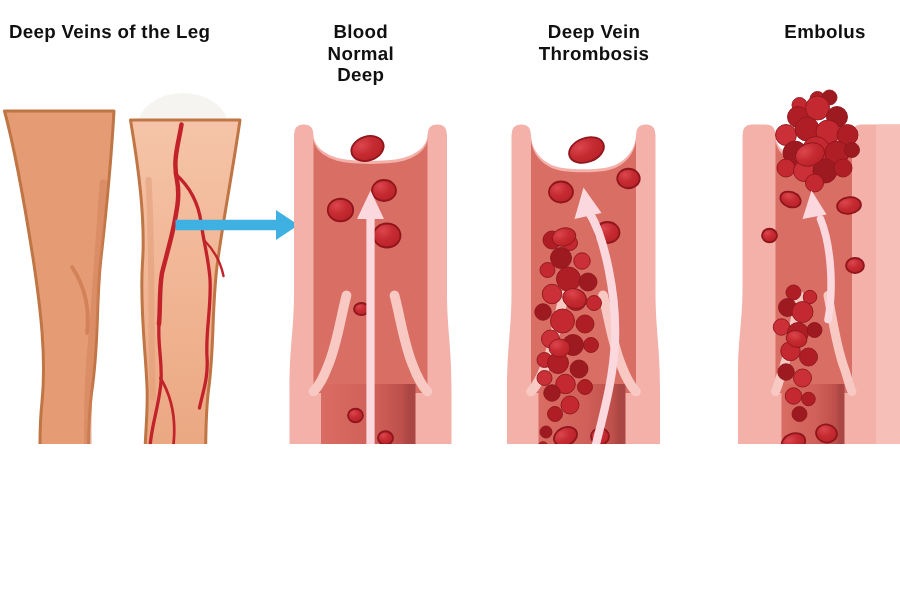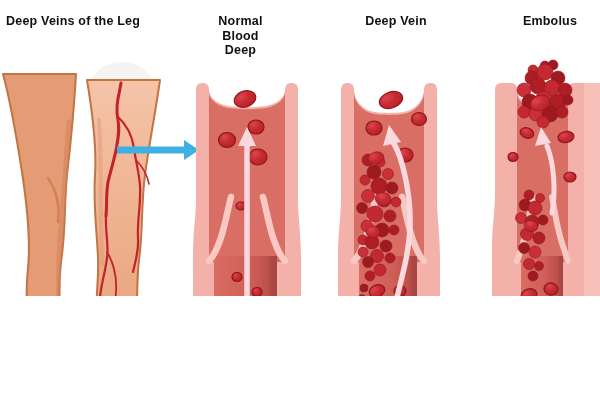--- a/index.html
+++ b/index.html
@@ -20,26 +20,27 @@
   .label-embolus{left:495px;width:110px;}
   svg{position:absolute;left:0;top:0;}
 </style>
 </head>
 <body>
 
 <div class="canvas">
 
   <div class="label label-legs">Deep Veins of the Leg</div>
   <div class="label label-normal">
+    <span>Blood</span>
     <span>Normal</span>
-    <span>Blood</span>
     <span>Deep</span>
   </div>
   <div class="label label-dvt">
     <span>Deep Vein</span>
+    <span>Thrombosis</span>
   </div>
   <div class="label label-embolus">Embolus</div>
 
   <svg width="600" height="400" viewBox="0 0 600 400">
     <defs>
       <radialGradient id="rbc" cx="0.35" cy="0.3" r="0.95">
         <stop offset="0" stop-color="#DC464E"></stop>
         <stop offset="0.4" stop-color="#C62B32"></stop>
         <stop offset="0.78" stop-color="#BA2228"></stop>
         <stop offset="1" stop-color="#9E1A21"></stop>

